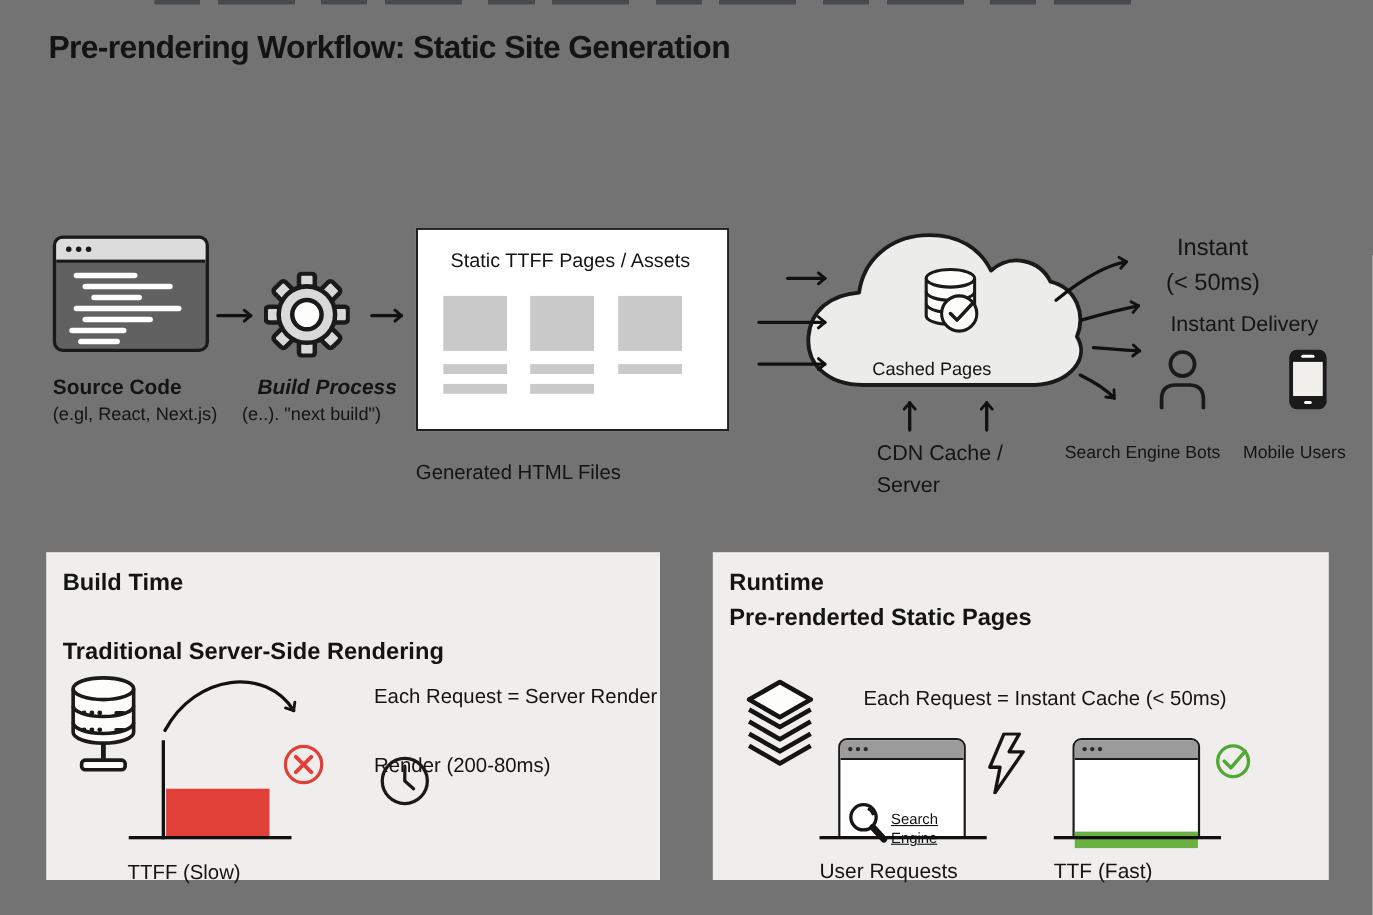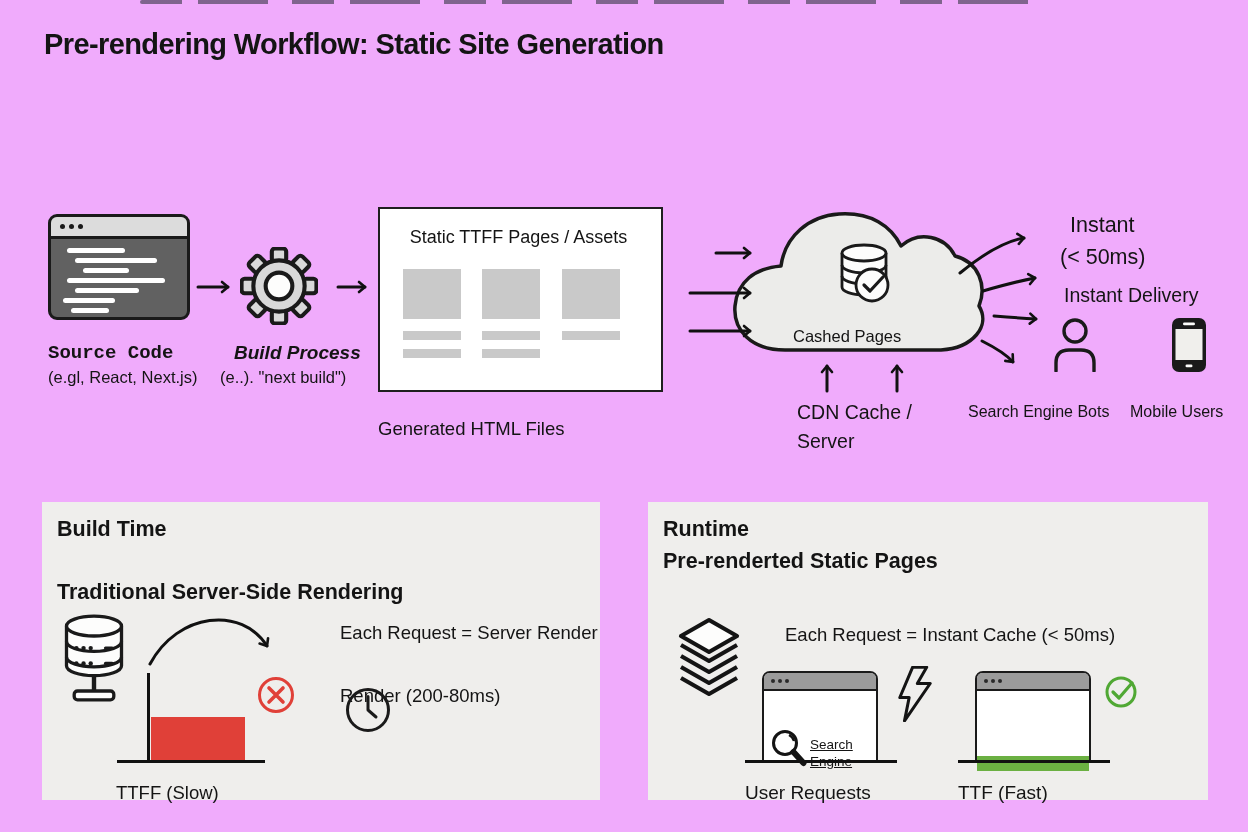--- a/index.html
+++ b/index.html
@@ -1,16 +1,16 @@
 <!DOCTYPE html>
 <html style="--red: #e04038; --green: #50a834; --green-bar: #6bb042; --panel: #efeeec;"><head>
 <meta charset="utf-8">
 <style>
   html,body{margin:0;padding:0;background:#fff;}
-  #canvas{position:relative;width:1248px;height:832px;background:#f0abfc;overflow:hidden;
+  #canvas{position:relative;width:1248px;height:832px;background:#737373;overflow:hidden;
           font-family:"Liberation Sans", sans-serif;color:#141414;}
   .abs{position:absolute;}
   .ctr{margin-top:15px;}
 
   .page-title{left:44px;top:28px;font-size:29px;font-weight:bold;letter-spacing:-0.6px;}
 
   .artifact{left:140px;top:0;width:905px;height:4px;opacity:.55;border-radius:2px;
     background:repeating-linear-gradient(90deg,#232a33 0 42px,transparent 42px 58px,#232a33 58px 128px,transparent 128px 152px);}
 
   
@@ -72,21 +72,21 @@
     <div class="src-body">
       <div class="cl" style="margin-left:16px;width:58px"></div>
       <div class="cl" style="margin-left:24px;width:82px"></div>
       <div class="cl" style="margin-left:32px;width:46px"></div>
       <div class="cl" style="margin-left:16px;width:98px"></div>
       <div class="cl" style="margin-left:24px;width:64px"></div>
       <div class="cl" style="margin-left:12px;width:52px"></div>
       <div class="cl" style="margin-left:20px;width:38px"></div>
     </div>
   </div>
-  <div class="abs flow-label" style="left:48px;top:342px;font-family:Liberation Mono, monospace;">Source Code</div>
+  <div class="abs flow-label" style="left:48px;top:342px;">Source Code</div>
   <div class="abs flow-sub" style="left:48px;top:368px;">(e.gl, React, Next.js)</div>
 
   <svg class="abs" style="left:240px;top:247px;" width="78" height="78" viewBox="0 0 76 76">
     <g fill="#d9d9d9" stroke="#1a1a1a" stroke-width="4">
       <rect x="31" y="1.5" width="14" height="13" rx="3" transform="rotate(0,38,38)"></rect>
       <rect x="31" y="1.5" width="14" height="13" rx="3" transform="rotate(45,38,38)"></rect>
       <rect x="31" y="1.5" width="14" height="13" rx="3" transform="rotate(90,38,38)"></rect>
       <rect x="31" y="1.5" width="14" height="13" rx="3" transform="rotate(135,38,38)"></rect>
       <rect x="31" y="1.5" width="14" height="13" rx="3" transform="rotate(180,38,38)"></rect>
       <rect x="31" y="1.5" width="14" height="13" rx="3" transform="rotate(225,38,38)"></rect>

